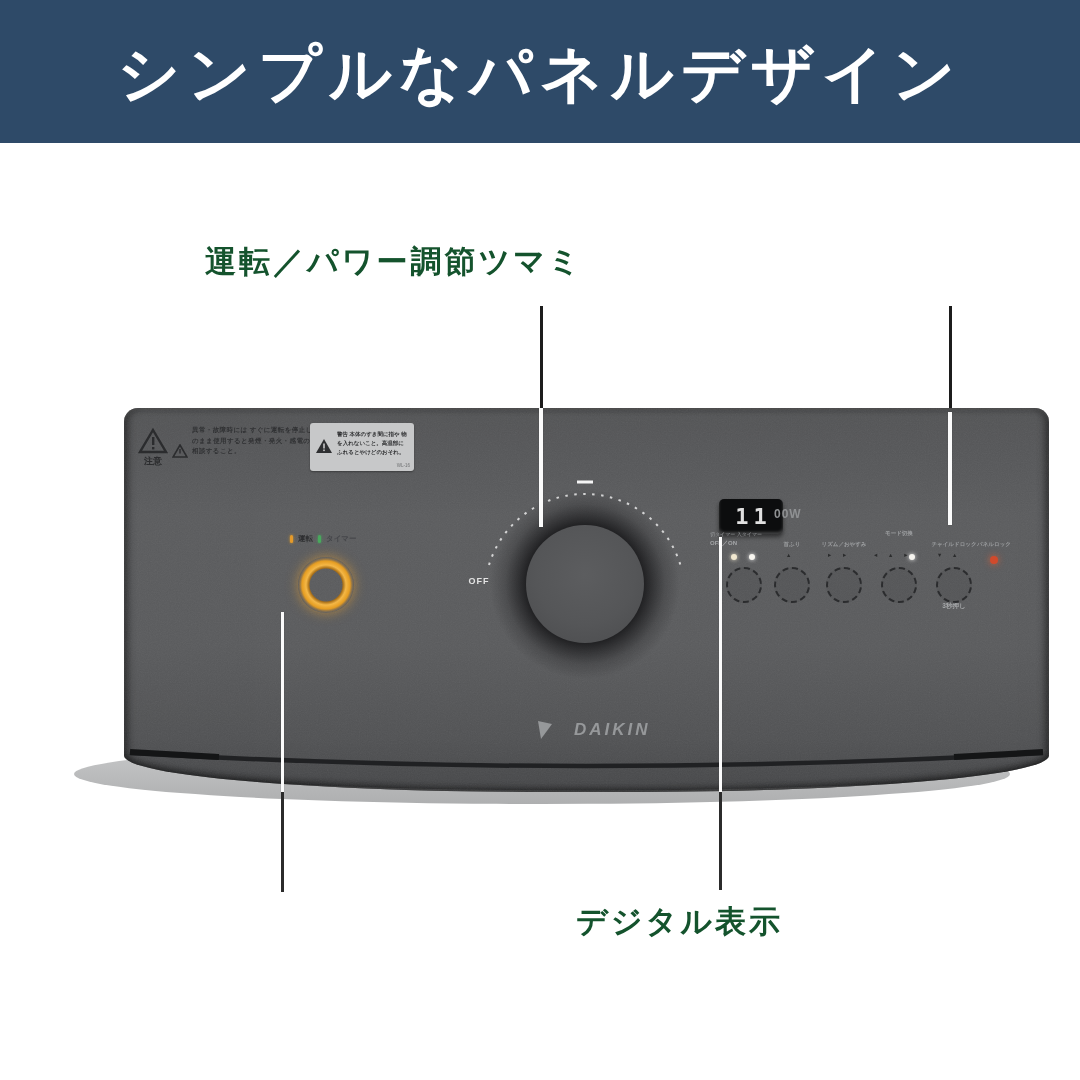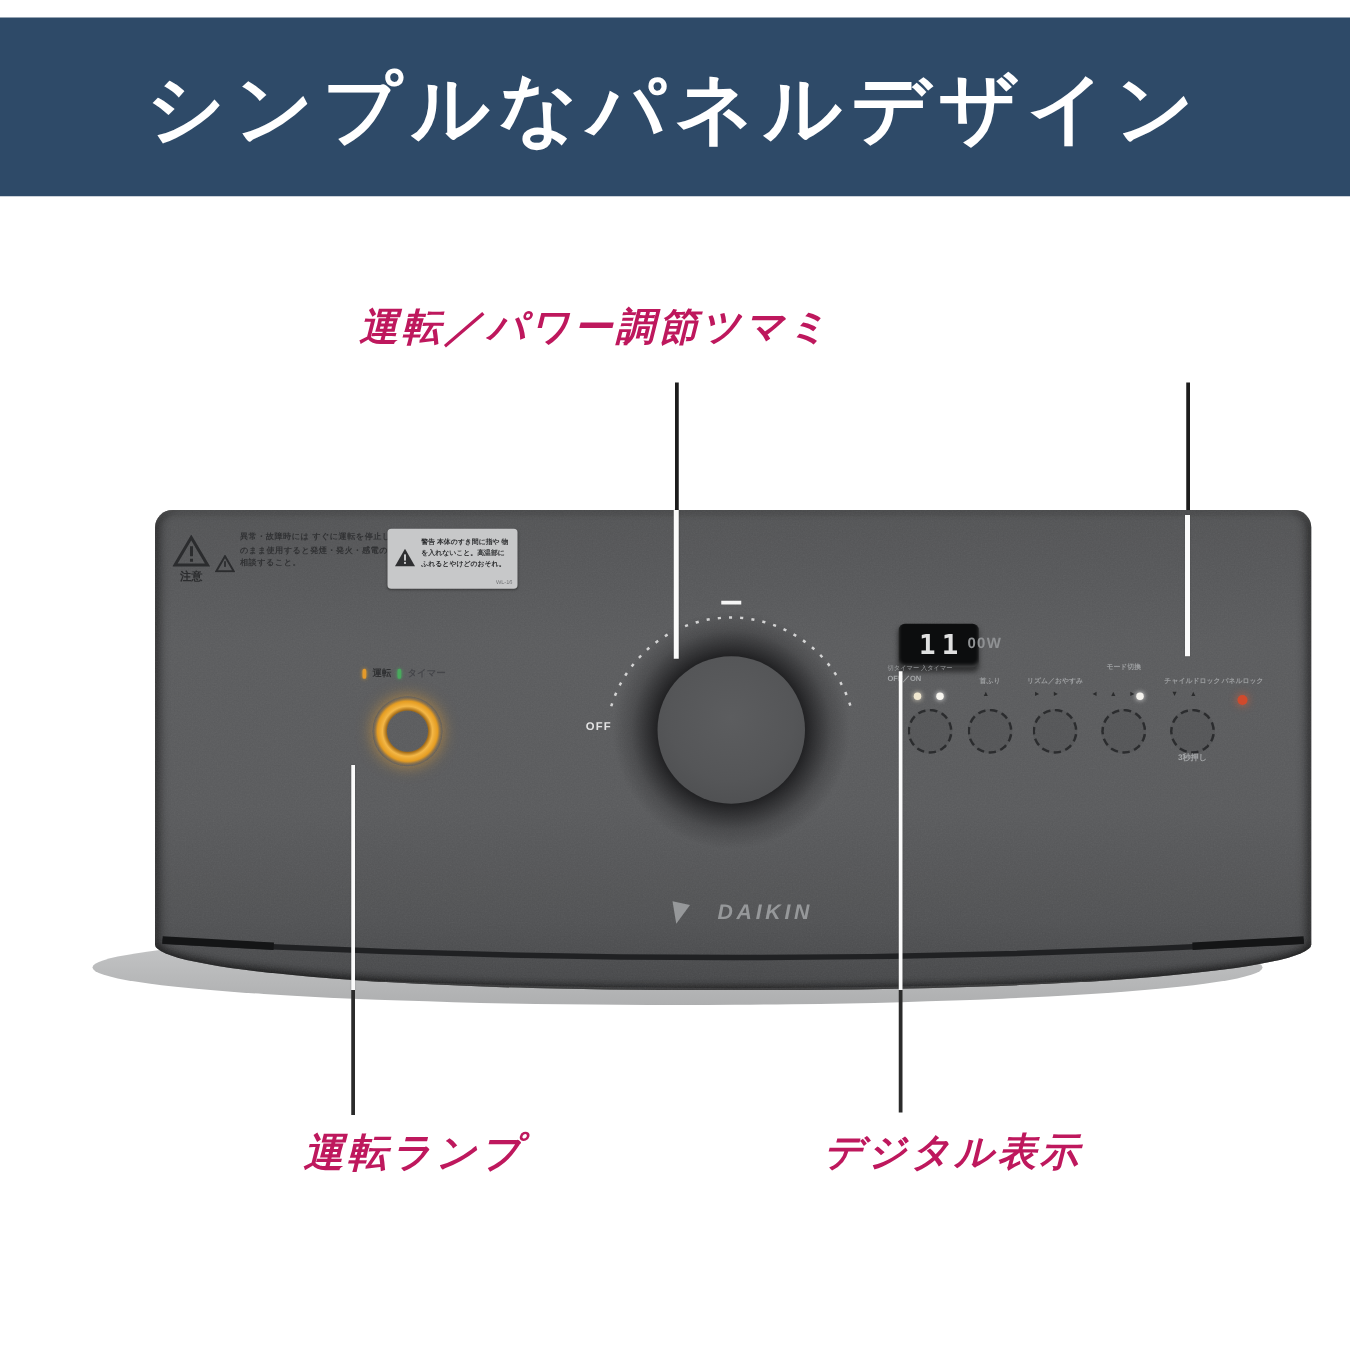--- a/index.html
+++ b/index.html
@@ -1,27 +1,27 @@
 <!DOCTYPE html>
 <html><head>
 <meta charset="utf-8">
 <style>
   html,body{margin:0;padding:0;background:#ffffff;}
   #stage{position:relative;width:1080px;height:1080px;background:#ffffff;overflow:hidden;
          font-family:"Liberation Sans","DejaVu Sans",sans-serif;}
   .abs{position:absolute;}
 
   
-  .banner{left:0;top:14px;width:1080px;height:143px;background:#2e4a68;z-index:3;}
+  .banner{left:0;top:0;width:1080px;height:143px;background:#2e4a68;z-index:3;}
   .banner h1{margin:0;width:100%;height:143px;line-height:148px;text-align:center;
              font-size:62px;font-weight:900;color:#ffffff;letter-spacing:7px;
              filter:blur(.3px);}
 
   
-  .callout-label{color:#be185d;font-weight:900;letter-spacing:3px;text-align:right;z-index:4;font-style:italic;}
+  .callout-label{color:#14532d;font-weight:900;letter-spacing:3px;text-align:left;z-index:4;}
   .lbl-knob{left:205px;top:241px;width:460px;font-size:31px;}
   .lbl-lock{left:695px;top:241px;width:330px;font-size:31px;}
   .lbl-lamp{left:130px;top:901px;width:290px;font-size:32px;}
   .lbl-disp{left:576px;top:901px;width:290px;font-size:31px;}
 
   
   .cline{z-index:6;}
   .cl-black{background:#1c1c1c;width:3px;}
   .cl-white{background:#fbfbfb;width:3.5px;box-shadow:0 0 1px rgba(0,0,0,.35);}
 
@@ -103,21 +103,20 @@
 </head>
 <body>
 
 <div id="stage">
 
   <div class="abs banner">
     <h1>シンプルなパネルデザイン</h1>
   </div>
 
   <div class="abs callout-label lbl-knob">運転／パワー調節ツマミ</div>
-  <div class="abs callout-label lbl-lamp">運転ランプ</div>
   <div class="abs callout-label lbl-disp">デジタル表示</div>
 
   <div class="abs cline cl-black" style="left:539.5px;top:306px;height:102px;"></div>
   <div class="abs cline cl-white" style="left:539px;top:408px;height:119px;"></div>
   <div class="abs cline cl-black" style="left:948.5px;top:306px;height:102px;"></div>
   <div class="abs cline cl-white" style="left:948px;top:412px;height:113px;"></div>
   <div class="abs cline cl-white" style="left:280.5px;top:612px;height:180px;"></div>
   <div class="abs cline cl-black" style="left:281px;top:792px;height:100px;background:#2b2b2b;"></div>
   <div class="abs cline cl-white" style="left:718.5px;top:537px;height:255px;"></div>
   <div class="abs cline cl-black" style="left:719px;top:792px;height:98px;background:#2b2b2b;"></div>

